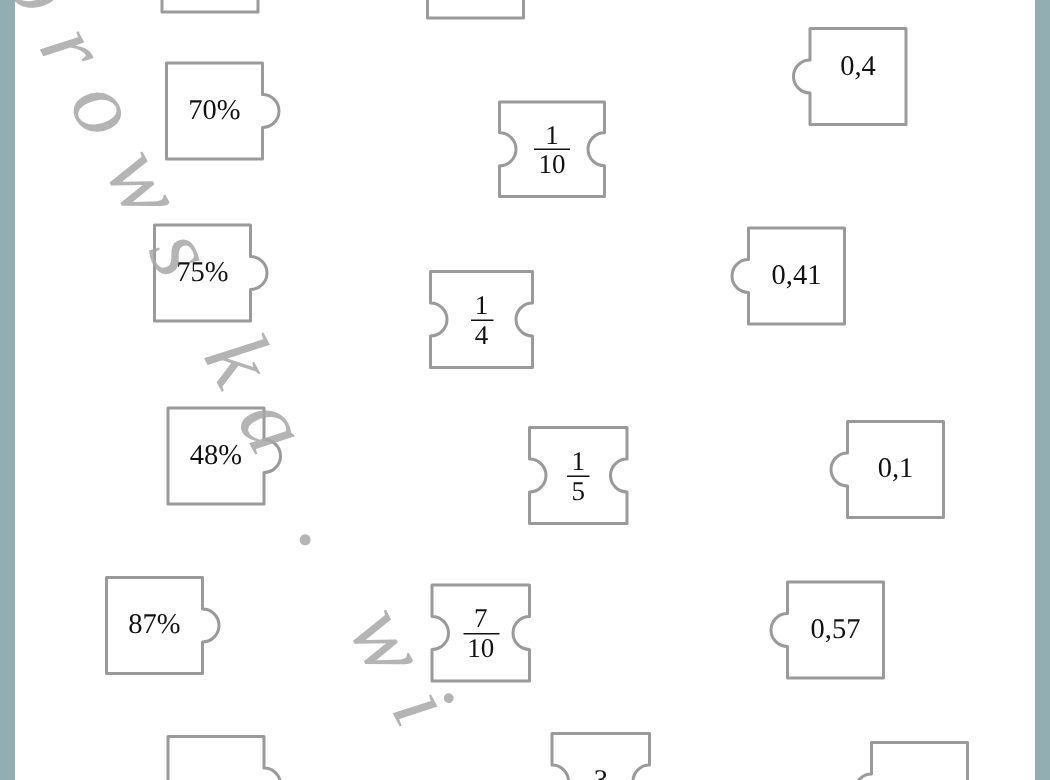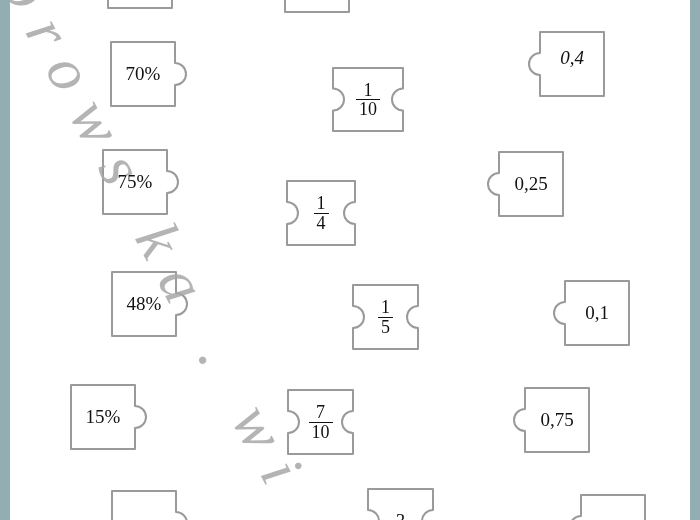--- a/index.html
+++ b/index.html
@@ -137,21 +137,21 @@
           <svg width="98" height="67" viewBox="-14 -2 98 67" style="position: absolute; left: -14px; top: -2px;">
             <path class="body" d="M 0 0 L 70 0 L 70 20.5 A 11 11 0 1 0 70 42.5 L 70 63 L 0 63 L 0 42.5 A 11 11 0 1 0 0 20.5 L 0 0 Z" stroke-linejoin="round"></path>
           </svg>
           <div class="label">
             <span class="frac">
               <span class="num">1</span>
               <span class="den">10</span>
             </span>
           </div>
         </div>
-        <div class="piece" style="left: 530px; top: 32px; width: 64px; height: 52px; font-style: italic;">
+        <div class="piece" style="left: 530px; top: 19px; width: 64px; height: 52px;">
           <svg width="92" height="68" viewBox="-14 -2 92 68" style="position: absolute; left: -14px; top: -2px;">
             <path class="body" d="M 0 0 L 64 0 L 64 64 L 0 64 L 0 43 A 11 11 0 1 1 0 21 L 0 0 Z" stroke-linejoin="round"></path>
           </svg>
           <div class="label">0,4</div>
         </div>
         <div class="piece" style="left: 61px; top: 150px; width: 64px; height: 64px; margin-left: 32px;">
           <svg width="92" height="68" viewBox="-14 -2 92 68" style="position: absolute; left: -14px; top: -2px;">
             <path class="body" d="M 0 0 L 64 0 L 64 21 A 11 11 0 1 1 64 43 L 64 64 L 0 64 L 0 0 Z" stroke-linejoin="round"></path>
           </svg>
           <div class="label">75%</div>
@@ -164,21 +164,21 @@
             <span class="frac">
               <span class="num">1</span>
               <span class="den">4</span>
             </span>
           </div>
         </div>
         <div class="piece" style="left: 489px; top: 152px; width: 64px; height: 64px;">
           <svg width="92" height="68" viewBox="-14 -2 92 68" style="position: absolute; left: -14px; top: -2px;">
             <path class="body" d="M 0 0 L 64 0 L 64 64 L 0 64 L 0 43 A 11 11 0 1 1 0 21 L 0 0 Z" stroke-linejoin="round"></path>
           </svg>
-          <div class="label">0,25</div>
+          <div class="label">0,41</div>
         </div>
         <div class="piece" style="left: 102px; top: 272px; width: 64px; height: 64px;">
           <svg width="92" height="68" viewBox="-14 -2 92 68" style="position: absolute; left: -14px; top: -2px;">
             <path class="body" d="M 0 0 L 64 0 L 64 21 A 11 11 0 1 1 64 43 L 64 64 L 0 64 L 0 0 Z" stroke-linejoin="round"></path>
           </svg>
           <div class="label">48%</div>
         </div>
         <div class="piece" style="left: 343px; top: 285px; width: 65px; height: 64px;">
           <svg width="93" height="68" viewBox="-14 -2 93 68" style="position: absolute; left: -14px; top: -2px;">
             <path class="body" d="M 0 0 L 65 0 L 65 21 A 11 11 0 1 0 65 43 L 65 64 L 0 64 L 0 43 A 11 11 0 1 0 0 21 L 0 0 Z" stroke-linejoin="round"></path>
@@ -193,38 +193,38 @@
         <div class="piece" style="left: 555px; top: 265px; width: 64px; height: 64px; margin-top: 16px;">
           <svg width="92" height="68" viewBox="-14 -2 92 68" style="position: absolute; left: -14px; top: -2px;">
             <path class="body" d="M 0 0 L 64 0 L 64 64 L 0 64 L 0 43 A 11 11 0 1 1 0 21 L 0 0 Z" stroke-linejoin="round"></path>
           </svg>
           <div class="label">0,1</div>
         </div>
         <div class="piece" style="left: 61px; top: 385px; width: 64px; height: 64px;">
           <svg width="92" height="68" viewBox="-14 -2 92 68" style="position: absolute; left: -14px; top: -2px;">
             <path class="body" d="M 0 0 L 64 0 L 64 21 A 11 11 0 1 1 64 43 L 64 64 L 0 64 L 0 0 Z" stroke-linejoin="round"></path>
           </svg>
-          <div class="label">15%</div>
+          <div class="label">87%</div>
         </div>
         <div class="piece" style="left: 278px; top: 390px; width: 65px; height: 64px;">
           <svg width="93" height="68" viewBox="-14 -2 93 68" style="position: absolute; left: -14px; top: -2px;">
             <path class="body" d="M 0 0 L 65 0 L 65 21 A 11 11 0 1 0 65 43 L 65 64 L 0 64 L 0 43 A 11 11 0 1 0 0 21 L 0 0 Z" stroke-linejoin="round"></path>
           </svg>
           <div class="label">
             <span class="frac">
               <span class="num">7</span>
               <span class="den">10</span>
             </span>
           </div>
         </div>
         <div class="piece" style="left: 515px; top: 388px; width: 64px; height: 64px;">
           <svg width="92" height="68" viewBox="-14 -2 92 68" style="position: absolute; left: -14px; top: -2px;">
             <path class="body" d="M 0 0 L 64 0 L 64 64 L 0 64 L 0 43 A 11 11 0 1 1 0 21 L 0 0 Z" stroke-linejoin="round"></path>
           </svg>
-          <div class="label">0,75</div>
+          <div class="label">0,57</div>
         </div>
         <div class="piece" style="left: 102px; top: 491px; width: 64px; height: 64px;">
           <svg width="92" height="68" viewBox="-14 -2 92 68" style="position: absolute; left: -14px; top: -2px;">
             <path class="body" d="M 0 0 L 64 0 L 64 21 A 11 11 0 1 1 64 43 L 64 64 L 0 64 L 0 0 Z" stroke-linejoin="round"></path>
           </svg>
         </div>
         <div class="piece" style="left: 358px; top: 489px; width: 65px; height: 64px;">
           <svg width="93" height="68" viewBox="-14 -2 93 68" style="position: absolute; left: -14px; top: -2px;">
             <path class="body" d="M 0 0 L 65 0 L 65 21 A 11 11 0 1 0 65 43 L 65 64 L 0 64 L 0 43 A 11 11 0 1 0 0 21 L 0 0 Z" stroke-linejoin="round"></path>
           </svg>

